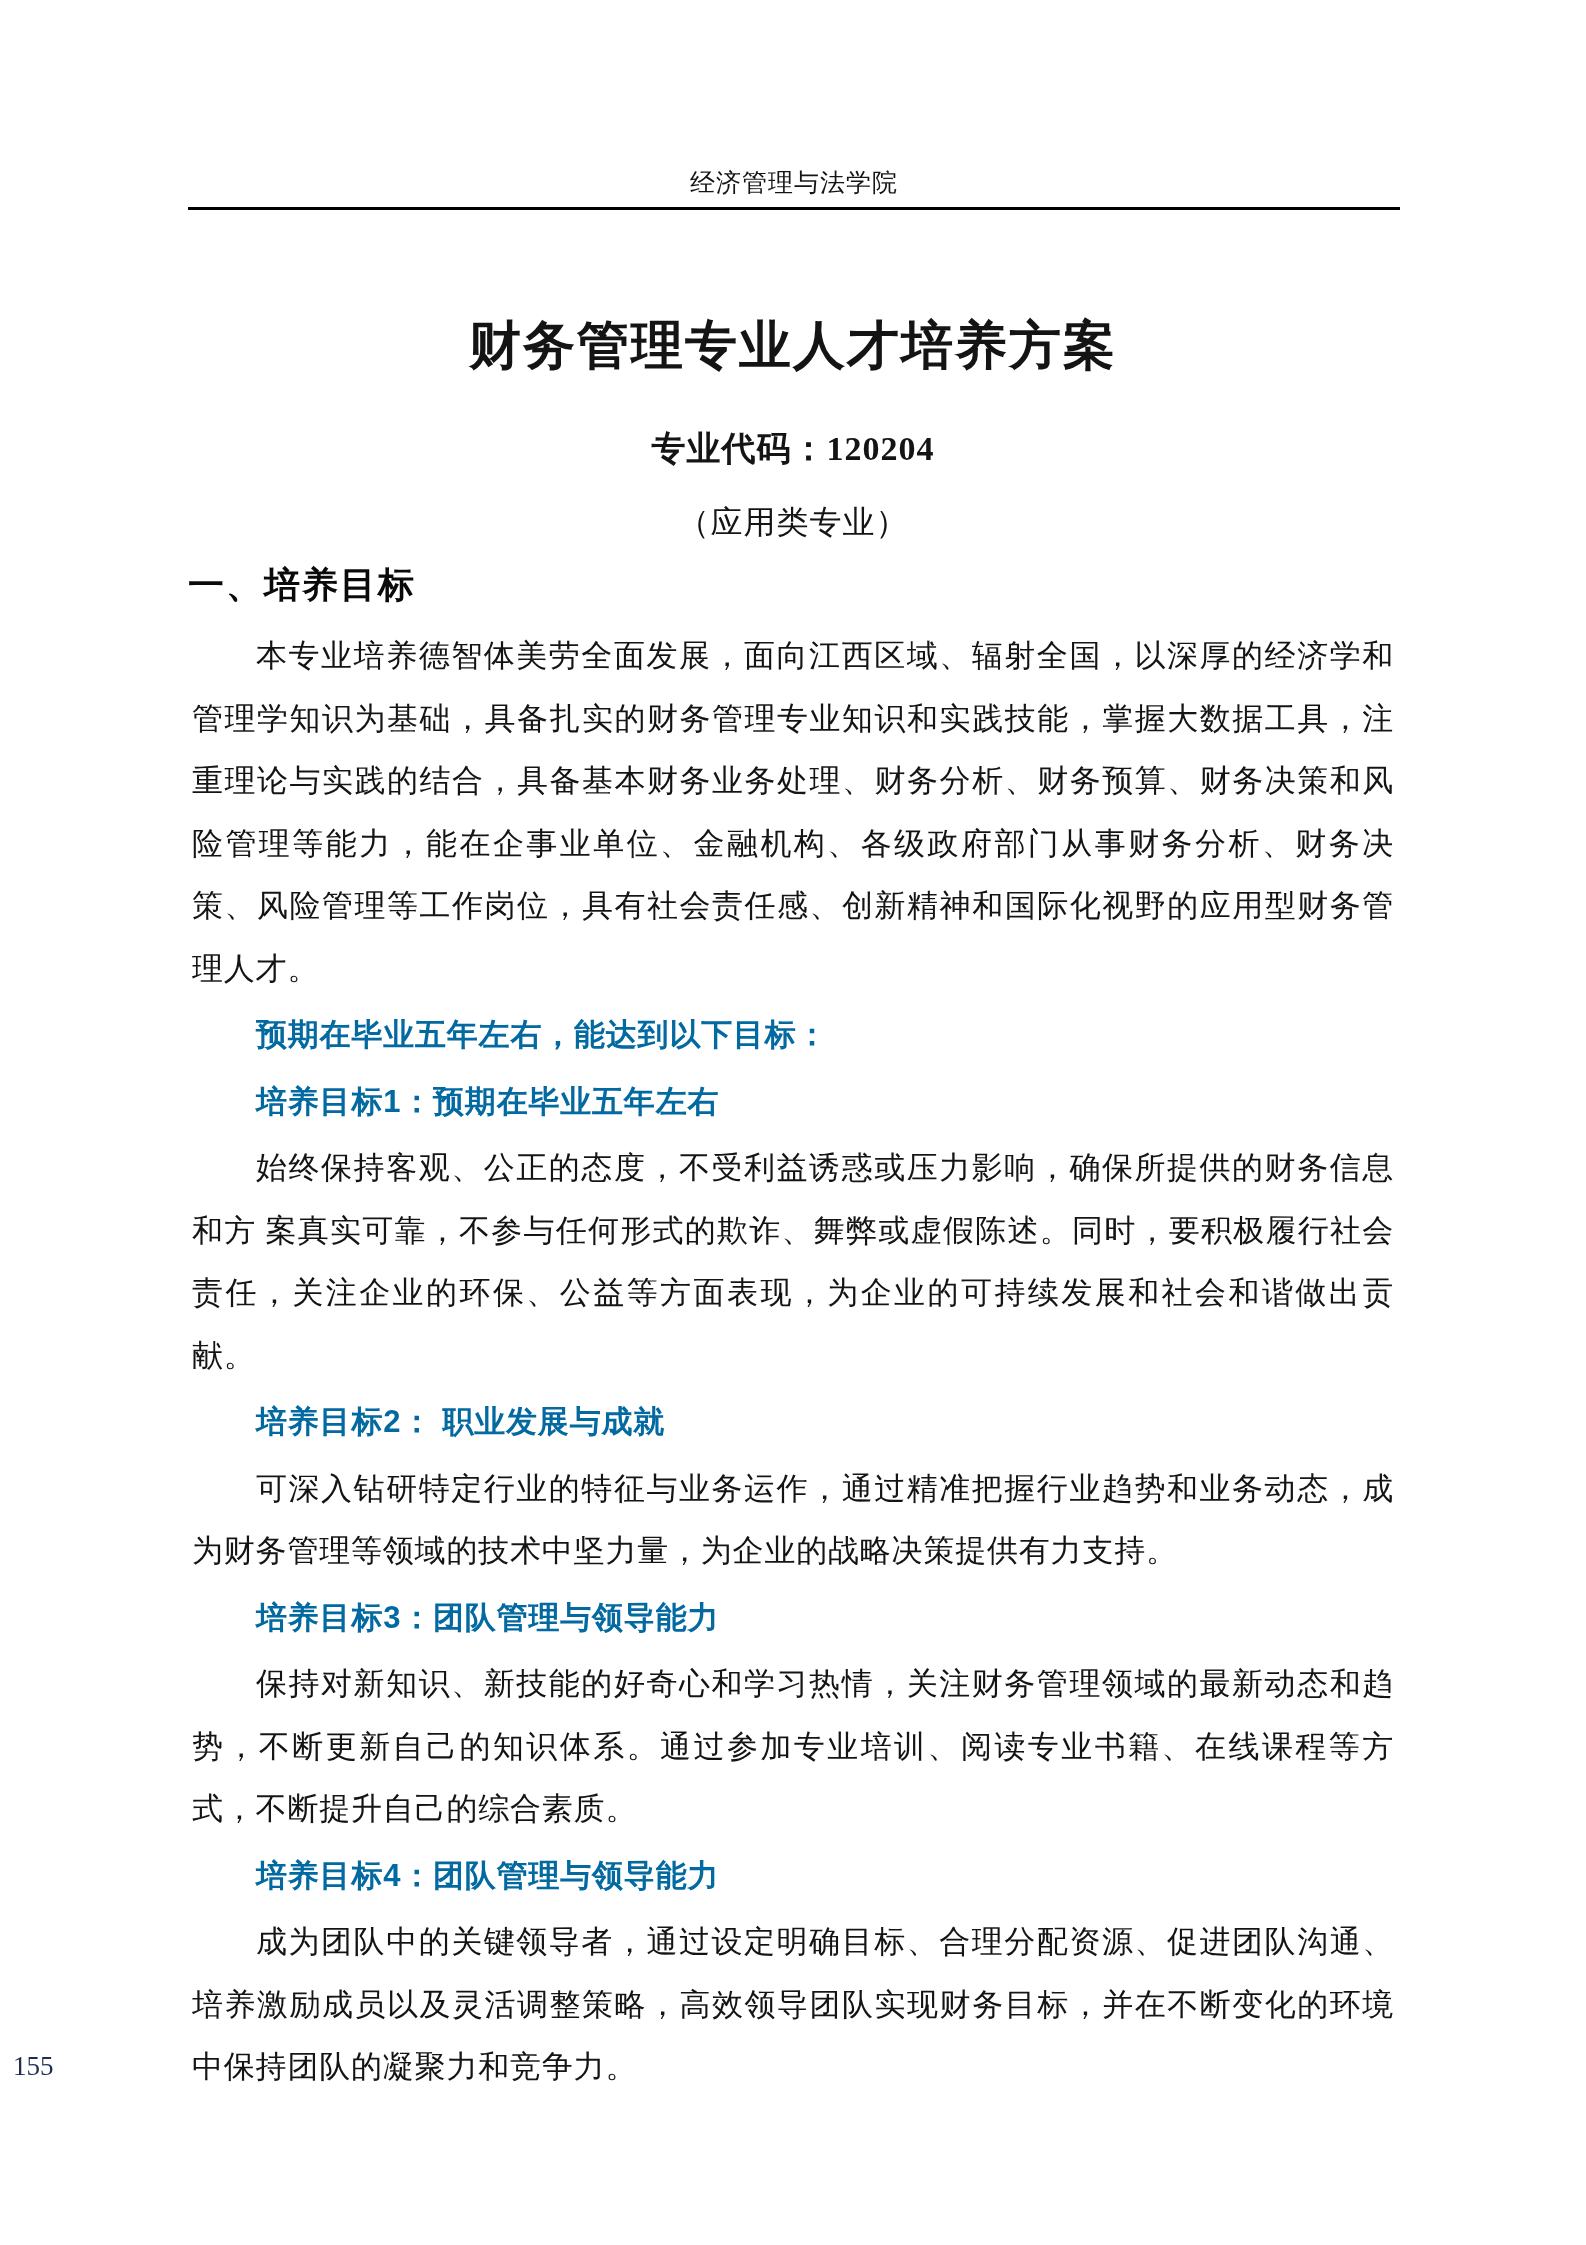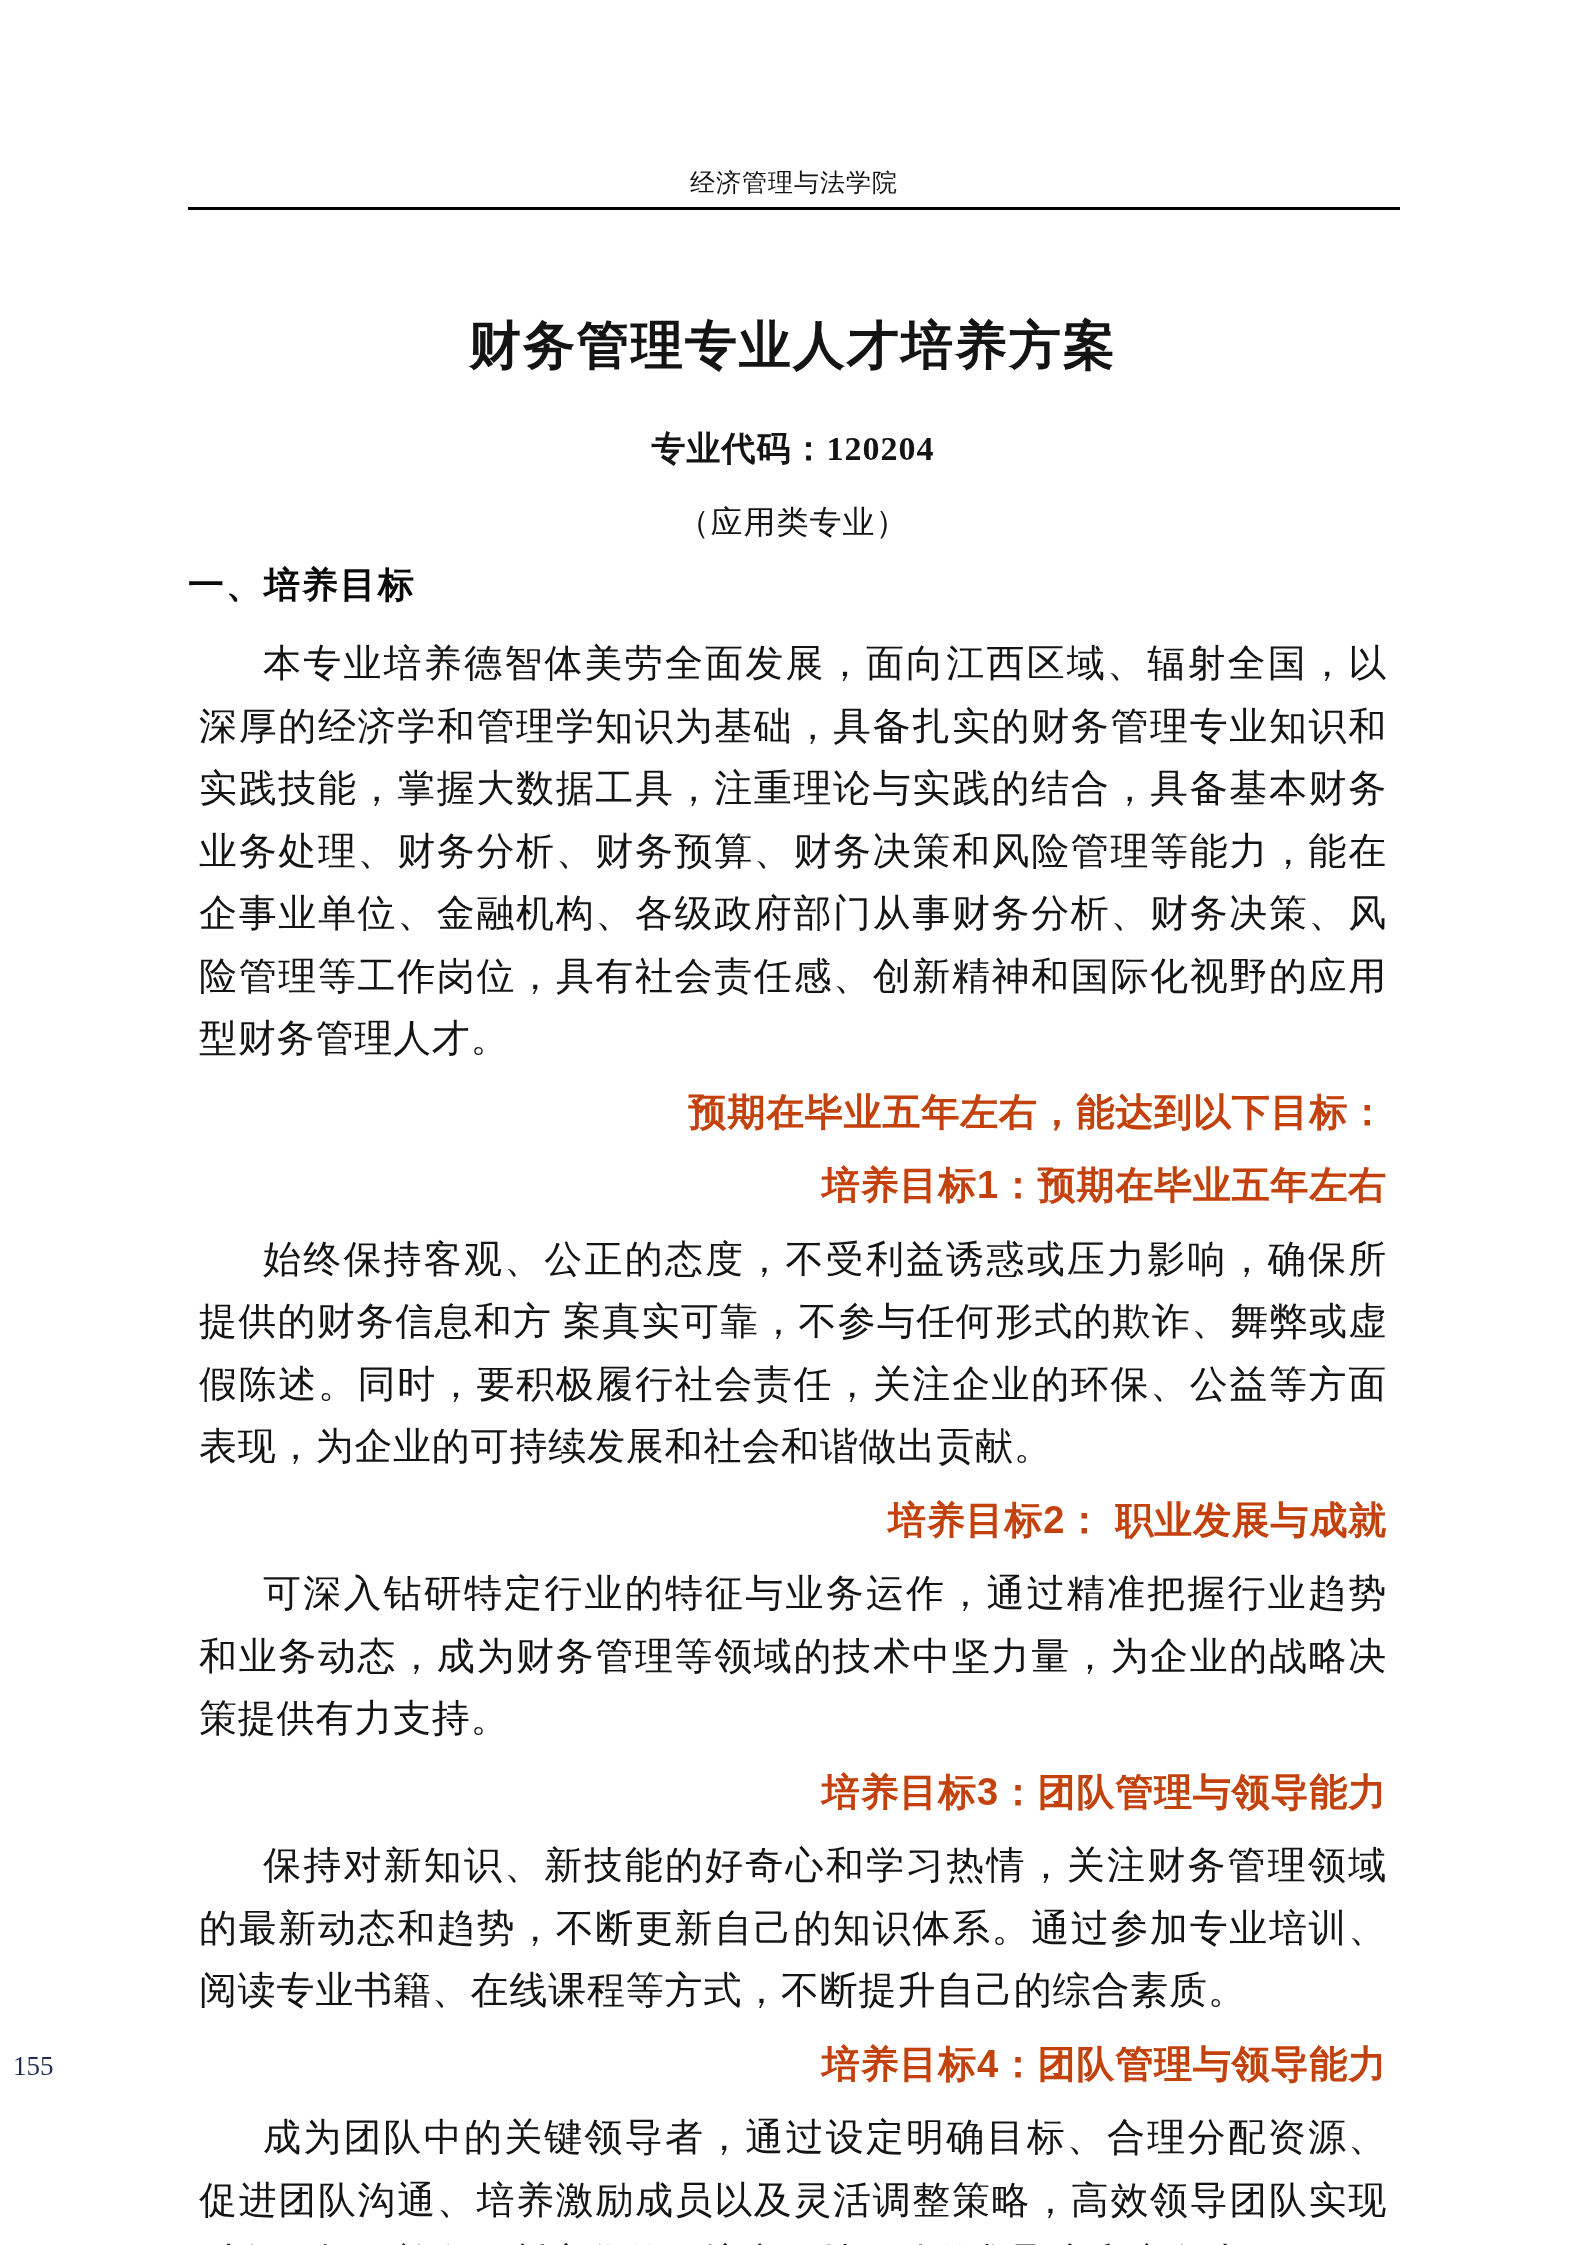--- a/index.html
+++ b/index.html
@@ -72,33 +72,33 @@
     font-family: Liberation Mono, monospace;
     color: #0a0a0a;
   }
   .section-body {
     position: absolute;
     top: 621px;
     left: 188px;
     width: 1210px;
   }
   .section-body p {
-    margin: 11px;
-    font-size: 38px;
+    margin: 4px;
+    font-size: 31px;
     line-height: 62.5px;
     letter-spacing: 0.8px;
     text-align: justify;
     text-indent: 64px;
     color: #141414;
   }
   .section-body p.bold {
     font-weight: bold;
     font-family: "Liberation Sans", "DejaVu Sans", sans-serif;
-    text-align: right;
-    color: #c2410c;
+    text-align: left;
+    color: #0369a1;
   }
   .page-number {
     position: absolute;
     top: 2049px;
     left: 13px;
     width: 100%;
     text-align: left;
     font-size: 27px;
     line-height: 34px;
     color: #1f2f52;

